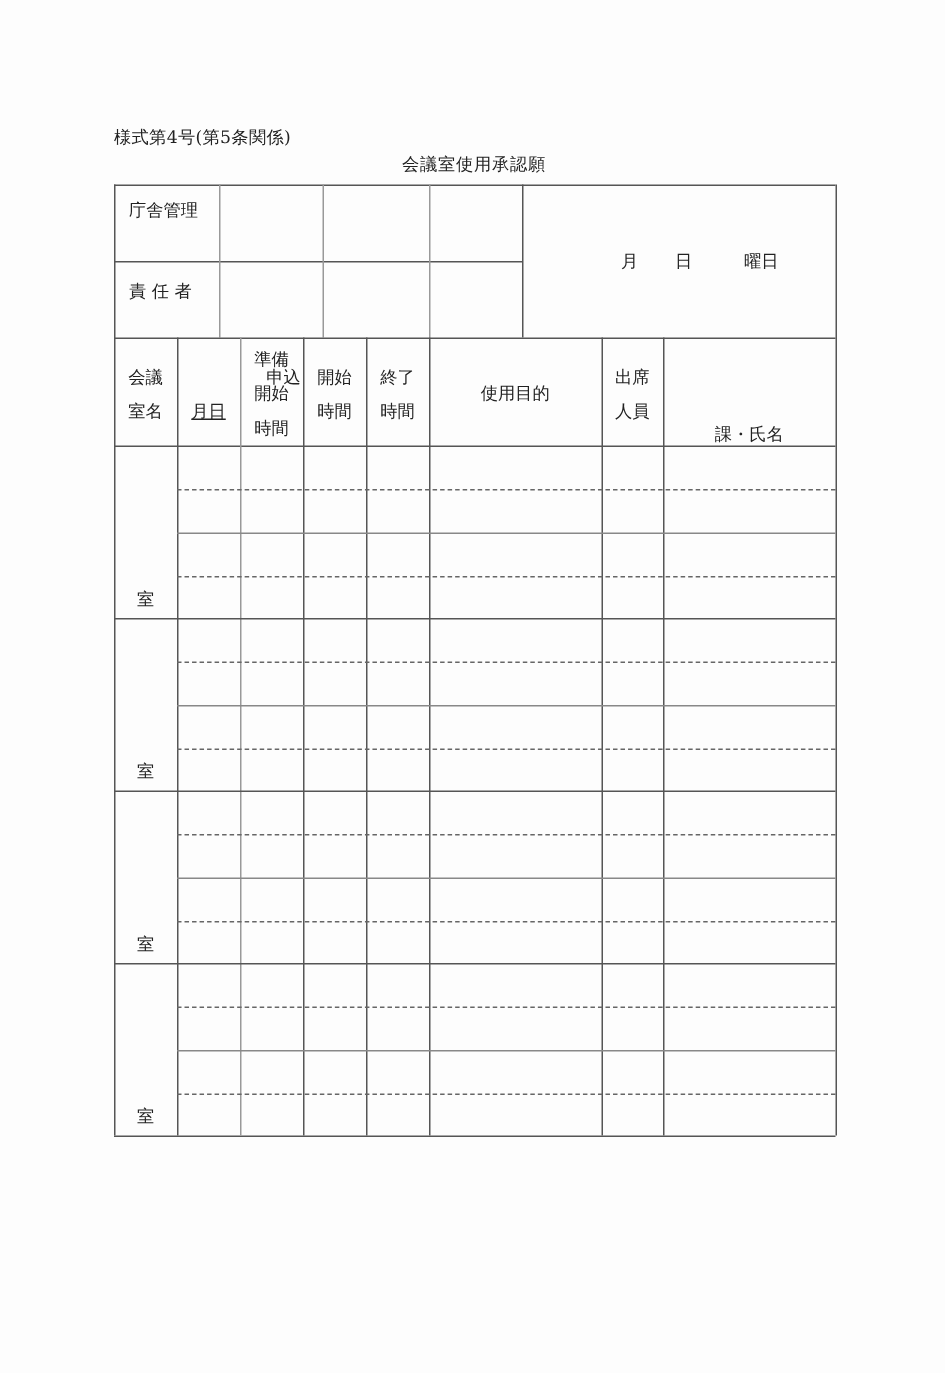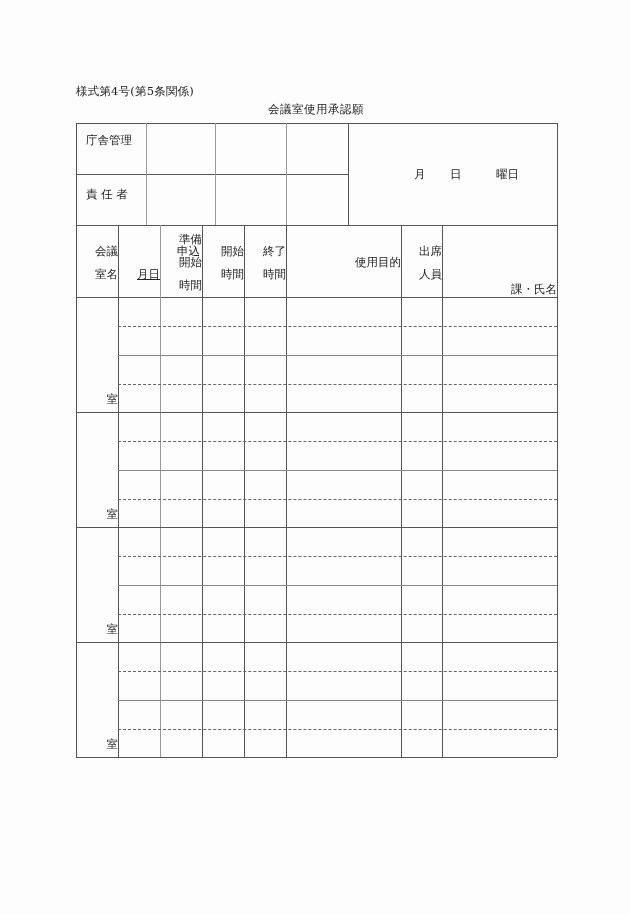--- a/index.html
+++ b/index.html
@@ -8,21 +8,21 @@
     font-family: "DejaVu Serif", "Liberation Serif", serif; color: #222;
   }
   .abs { position: absolute; }
   .form-no { left: 76px; top: 84px; font-size: 11.5px; letter-spacing: 0.2px; }
   .doc-title { left: 268px; top: 102px; font-size: 11.5px; letter-spacing: 0.5px; }
   .hl { position: absolute; height: 0; border-top: 1px solid #555; }
   .vl { position: absolute; width: 0; border-left: 1px solid #555; }
   .vl.light { border-left: 1px solid #999; }
   .hl.dash { border-top: 1px dashed #666; }
   .hl.thin { border-top: 1px solid #888; }
-  .txt { position: absolute; font-size: 11.5px; line-height: 20px; text-align: right; white-space: pre; }
+  .txt { position: absolute; font-size: 11.5px; line-height: 20px; text-align: center; white-space: pre; }
   .cell { position: absolute; }
 </style>
 </head>
 <body>
 
 <div class="abs form-no">様式第4号(第5条関係)</div>
 <div class="abs doc-title">会議室使用承認願</div>
 
 <div>
 
@@ -61,21 +61,21 @@
   <div class="vl light" style="left:160px; top:225px; height:532px;"></div>
   <div class="vl" style="left:202px; top:225px; height:532px;"></div>
   <div class="vl" style="left:244px; top:225px; height:532px;"></div>
   <div class="vl" style="left:286px; top:225px; height:532px;"></div>
   <div class="vl" style="left:401px; top:225px; height:532px;"></div>
   <div class="vl" style="left:442px; top:225px; height:532px;"></div>
 
   <div class="txt" style="left:76px; width:42px; top:241px;">会議</div>
   <div class="txt" style="left:76px; width:42px; top:264px;">室名</div>
 
-  <div class="txt" style="left:118px; width:42px; top:241px;padding-left:40px;">申込</div>
+  <div class="txt" style="left:128px; width:42px; top:241px;padding-left:40px;">申込</div>
   <div class="txt" style="left:118px; width:42px; top:264px;text-decoration:underline;">月日</div>
 
   <div class="txt" style="left:160px; width:42px; top:229px;">準備</div>
   <div class="txt" style="left:160px; width:42px; top:252px;">開始</div>
   <div class="txt" style="left:160px; width:42px; top:275px;">時間</div>
 
   <div class="txt" style="left:202px; width:42px; top:241px;">開始</div>
   <div class="txt" style="left:202px; width:42px; top:264px;">時間</div>
 
   <div class="txt" style="left:244px; width:42px; top:241px;">終了</div>

